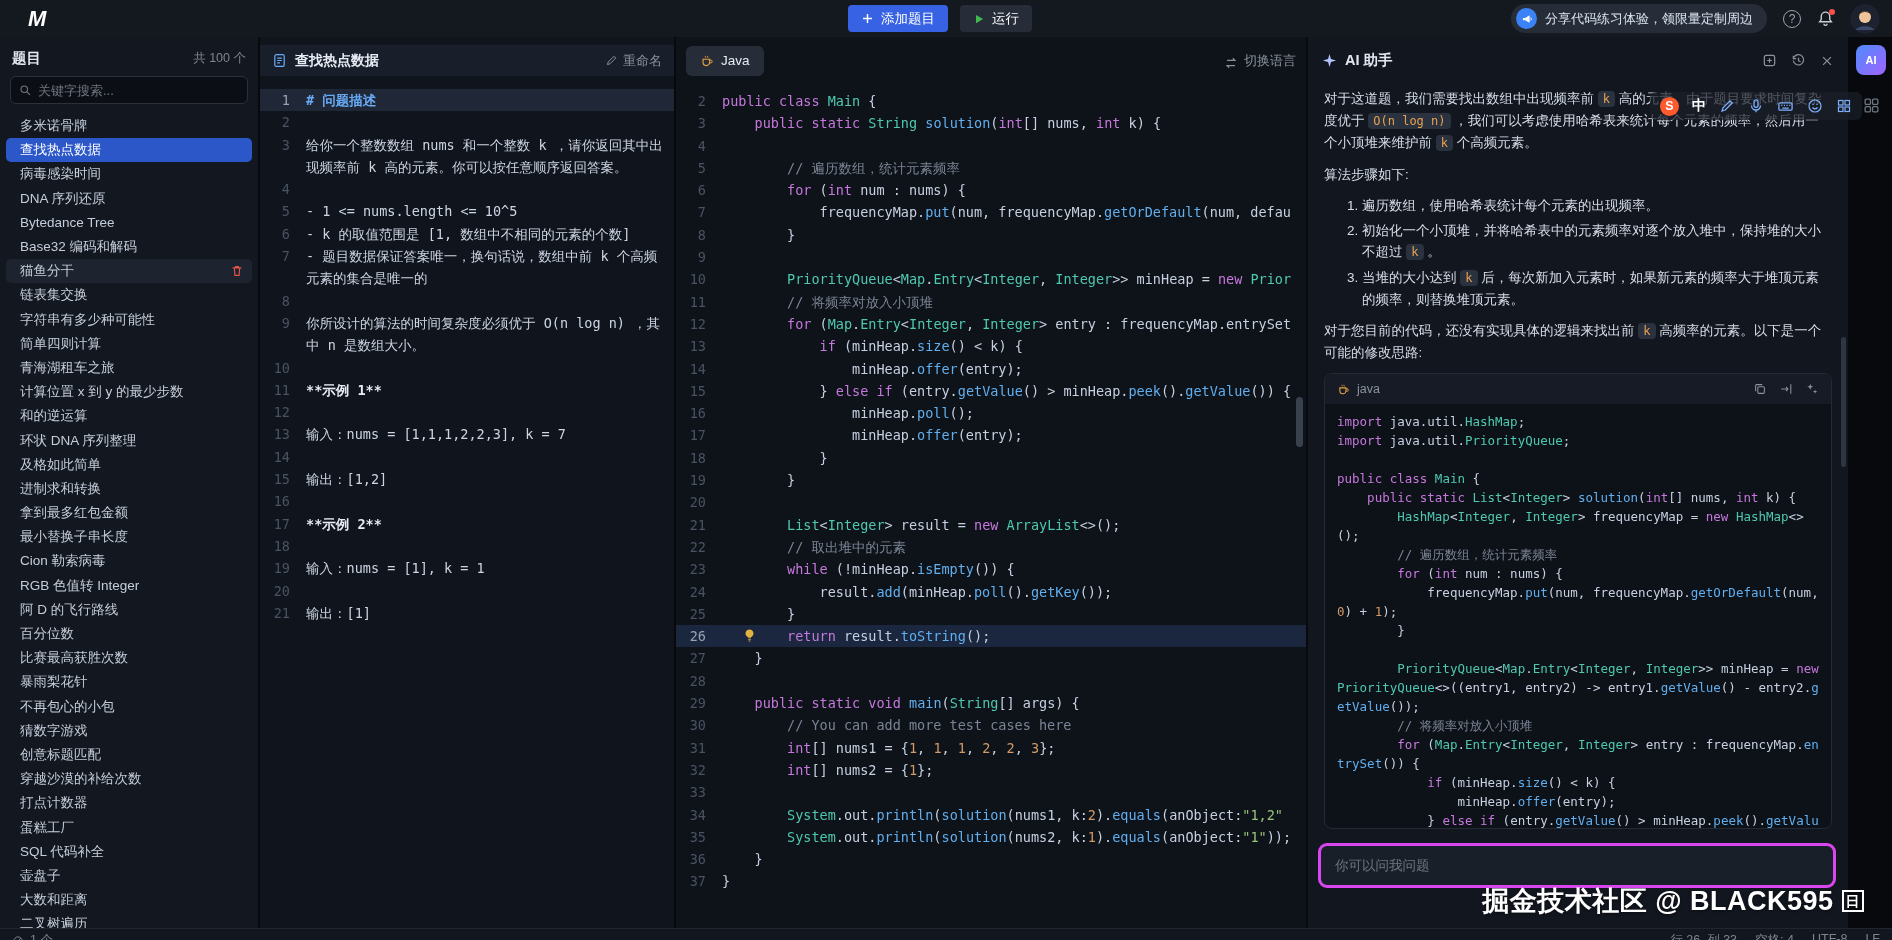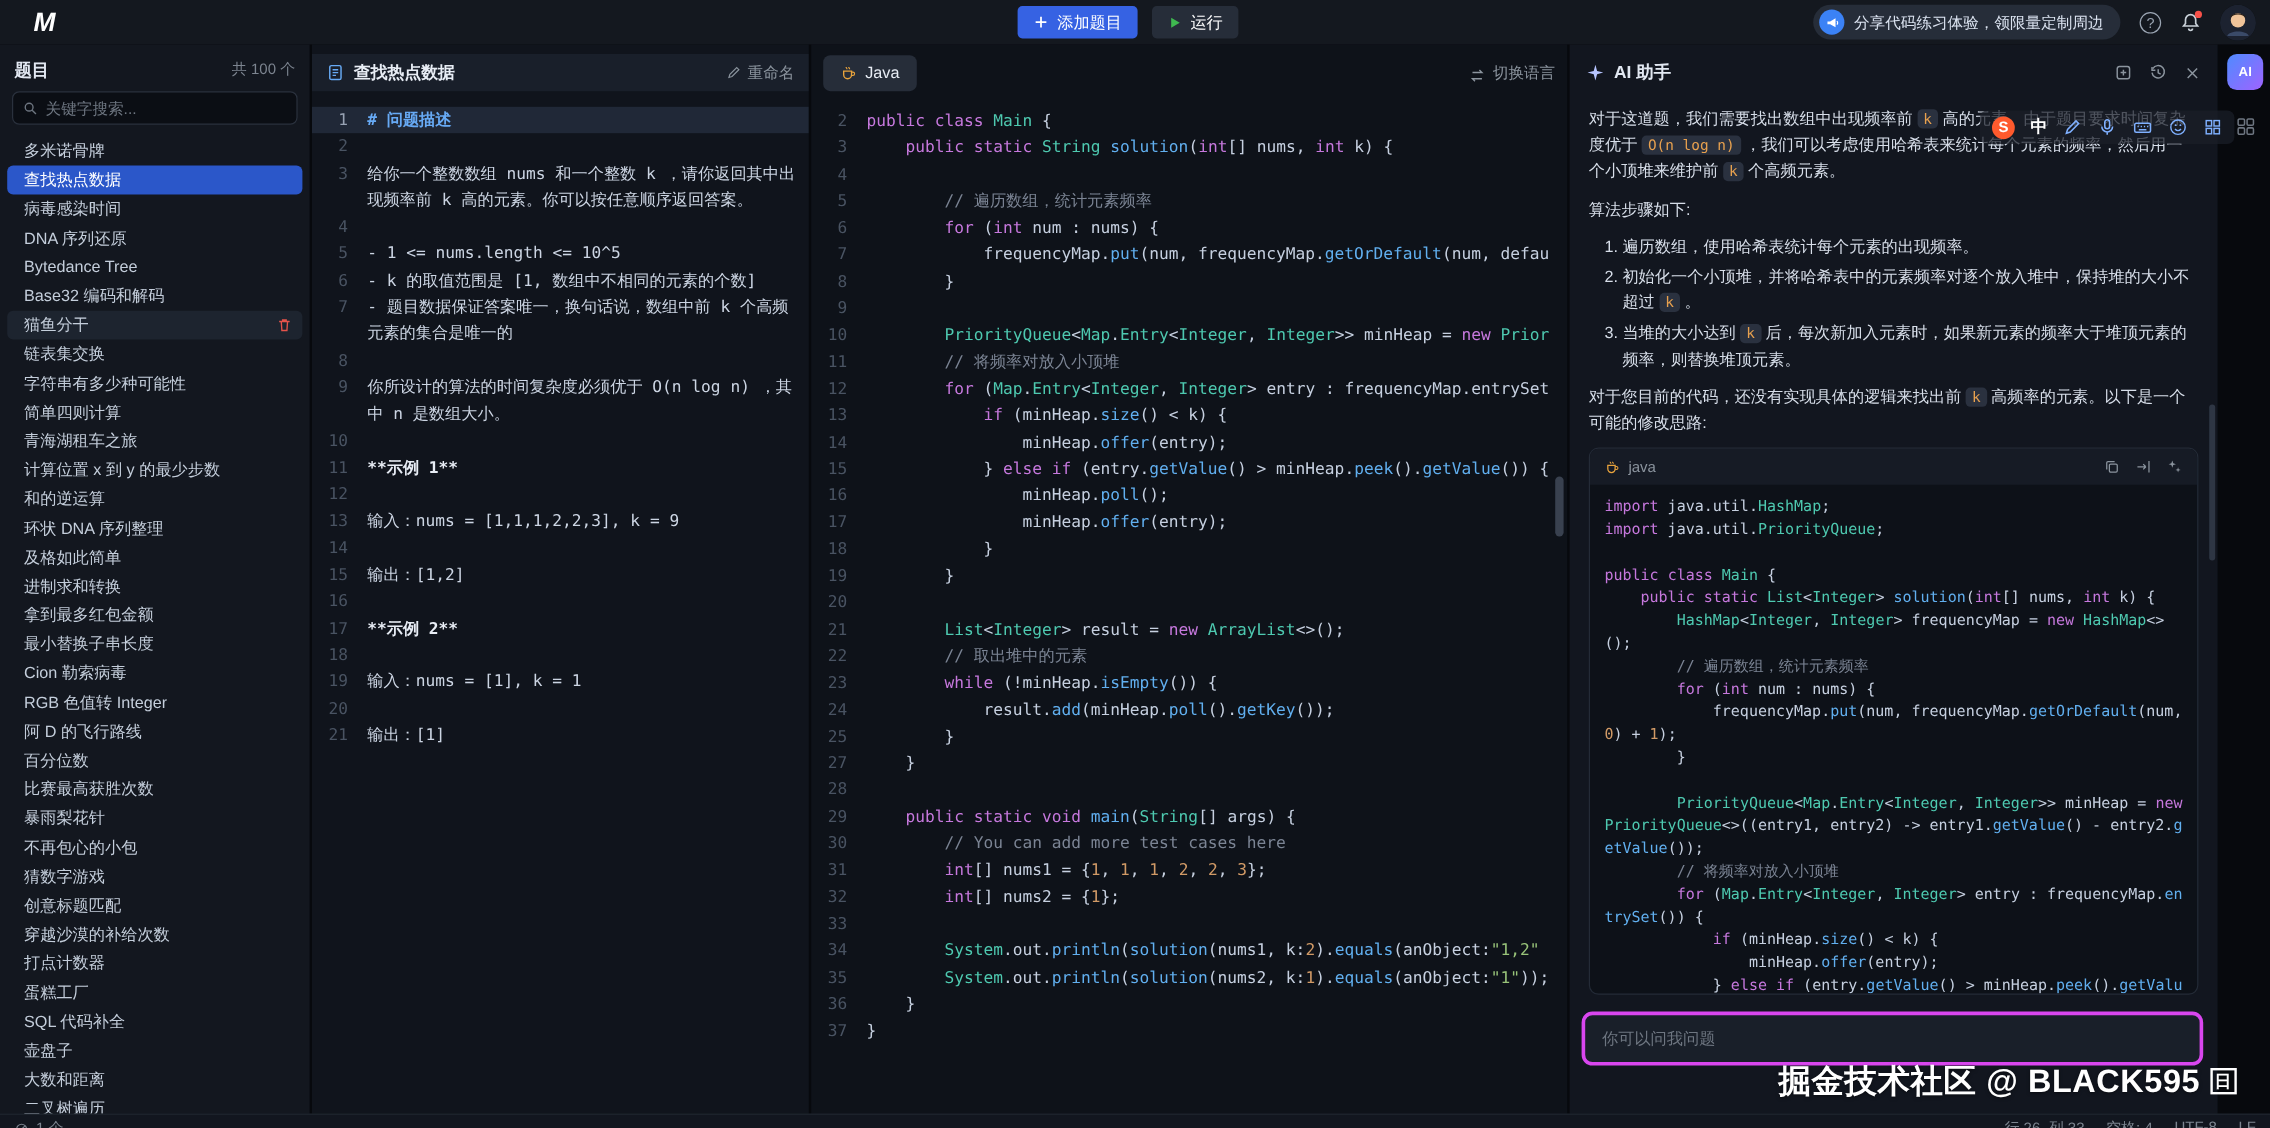--- a/index.html
+++ b/index.html
@@ -78,21 +78,21 @@
 .scrollthumb{position:absolute;right:3px;top:360px;width:7px;height:50px;background:#39414f;border-radius:4px;cursor:pointer}
 
 
 .ai{width:540px;background:#12161f}
 .ai-head{background:transparent;padding:0 14px}
 .ai-title{font-size:14.5px;font-weight:bold}
 .ai-acts{margin-left:auto;display:flex;gap:14px;color:#8b949e;align-items:center}
 .ai-acts span{display:flex;cursor:pointer}
 .ai-body{padding:12px 16px 0;font-size:13.5px;line-height:21px;color:#d7dee9}
 .ai-body p{margin-bottom:10px}
-#steps{margin:2px 0 10px 28px}
+#steps{margin:2px 0 10px 38px}
 #steps li{margin-bottom:4px}
 .chip{background:#2a313f;border-radius:4px;padding:1px 5px;font-family:"DejaVu Sans Mono",monospace;font-size:12px;color:#e8a14f}
 .ai-code{margin-top:4px;height:456px;background:#0d1118;border:1px solid #242b37;border-radius:8px;overflow:hidden}
 .ac-head{height:30px;background:#161b25;display:flex;align-items:center;gap:7px;padding:0 12px;color:#8b949e;font-size:12.5px}
 .ac-acts{margin-left:auto;display:flex;gap:12px}
 .ac-acts span{display:flex;cursor:pointer}
 #aicode{padding:8px 12px;font:12.5px/19px "DejaVu Sans Mono","Liberation Mono",monospace;color:#c6d0e0}
 .acl{white-space:pre-wrap;word-break:break-all;min-height:19px}
 .ai-input{position:absolute;left:10px;right:12px;bottom:52px;height:45px;background:#191f29;
   border:3px solid #d946ef;border-radius:9px;display:flex;align-items:center;padding:0 14px}
@@ -354,21 +354,21 @@
           <div class="drow">
             <span class="ln">11</span>
             <span class="dtext"><span class="md-b">**示例 1**</span></span>
           </div>
           <div class="drow">
             <span class="ln">12</span>
             <span class="dtext">&nbsp;</span>
           </div>
           <div class="drow">
             <span class="ln">13</span>
-            <span class="dtext">输入：nums = [1,1,1,2,2,3], k = 9</span>
+            <span class="dtext">输入：nums = [1,1,1,2,2,3], k = 7</span>
           </div>
           <div class="drow">
             <span class="ln">14</span>
             <span class="dtext">&nbsp;</span>
           </div>
           <div class="drow">
             <span class="ln">15</span>
             <span class="dtext">输出：[1,2]</span>
           </div>
           <div class="drow">
@@ -432,20 +432,24 @@
           <div class="erow"><span class="ln">16</span><span class="ecode">                minHeap.<span class="c-fn">poll</span>();</span></div>
           <div class="erow"><span class="ln">17</span><span class="ecode">                minHeap.<span class="c-fn">offer</span>(entry);</span></div>
           <div class="erow"><span class="ln">18</span><span class="ecode">            }</span></div>
           <div class="erow"><span class="ln">19</span><span class="ecode">        }</span></div>
           <div class="erow"><span class="ln">20</span><span class="ecode">&nbsp;</span></div>
           <div class="erow"><span class="ln">21</span><span class="ecode">        <span class="c-ty">List</span>&lt;<span class="c-ty">Integer</span>&gt; result = <span class="c-kw">new</span> <span class="c-ty">ArrayList</span>&lt;&gt;();</span></div>
           <div class="erow"><span class="ln">22</span><span class="ecode">        <span class="c-com">// 取出堆中的元素</span></span></div>
           <div class="erow"><span class="ln">23</span><span class="ecode">        <span class="c-kw">while</span> (!minHeap.<span class="c-fn">isEmpty</span>()) {</span></div>
           <div class="erow"><span class="ln">24</span><span class="ecode">            result.<span class="c-fn">add</span>(minHeap.<span class="c-fn">poll</span>().<span class="c-fn">getKey</span>());</span></div>
           <div class="erow"><span class="ln">25</span><span class="ecode">        }</span></div>
+          <div class="erow curline"><span class="ln">26</span><span class="ecode">        <span class="c-kw">return</span> result.<span class="c-fn">toString</span>();</span><svg class="bulb" width="15" height="15" viewBox="0 0 16 16">
+              <path d="M8 1.5a4.2 4.2 0 0 1 2.3 7.7c-.4.3-.8.9-.8 1.3H6.5c0-.4-.4-1-.8-1.3A4.2 4.2 0 0 1 8 1.5z" fill="#e3b341"></path>
+              <path d="M6.6 12h2.8M7.1 13.8h1.8" stroke="#e3b341" stroke-width="1.2" fill="none"></path>
+            </svg></div>
           <div class="erow"><span class="ln">27</span><span class="ecode">    }</span></div>
           <div class="erow"><span class="ln">28</span><span class="ecode">&nbsp;</span></div>
           <div class="erow"><span class="ln">29</span><span class="ecode">    <span class="c-kw">public</span> <span class="c-kw">static</span> <span class="c-kw">void</span> <span class="c-fn">main</span>(<span class="c-ty">String</span>[] args) {</span></div>
           <div class="erow"><span class="ln">30</span><span class="ecode">        <span class="c-com">// You can add more test cases here</span></span></div>
           <div class="erow"><span class="ln">31</span><span class="ecode">        <span class="c-kw">int</span>[] nums1 = {<span class="c-num">1</span>, <span class="c-num">1</span>, <span class="c-num">1</span>, <span class="c-num">2</span>, <span class="c-num">2</span>, <span class="c-num">3</span>};</span></div>
           <div class="erow"><span class="ln">32</span><span class="ecode">        <span class="c-kw">int</span>[] nums2 = {<span class="c-num">1</span>};</span></div>
           <div class="erow"><span class="ln">33</span><span class="ecode">&nbsp;</span></div>
           <div class="erow"><span class="ln">34</span><span class="ecode">        <span class="c-ty">System</span>.out.<span class="c-fn">println</span>(<span class="c-fn">solution</span>(nums1, k:<span class="c-num">2</span>).<span class="c-fn">equals</span>(anObject:<span class="c-str">"1,2"</span></span></div>
           <div class="erow"><span class="ln">35</span><span class="ecode">        <span class="c-ty">System</span>.out.<span class="c-fn">println</span>(<span class="c-fn">solution</span>(nums2, k:<span class="c-num">1</span>).<span class="c-fn">equals</span>(anObject:<span class="c-str">"1"</span>));</span></div>
           <div class="erow"><span class="ln">36</span><span class="ecode">    }</span></div>

